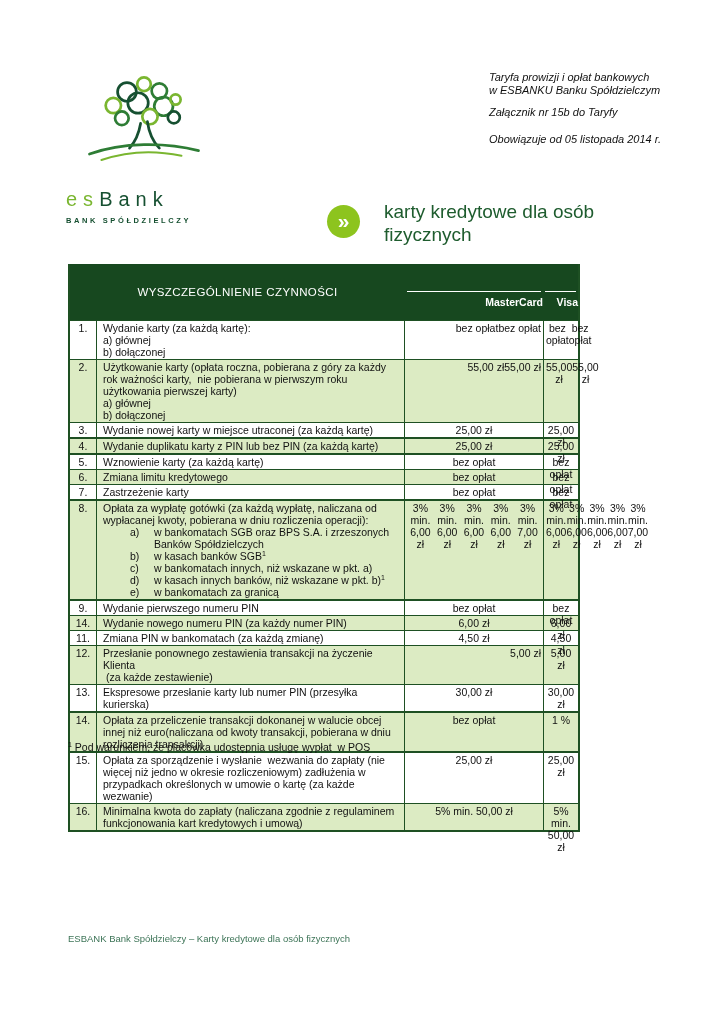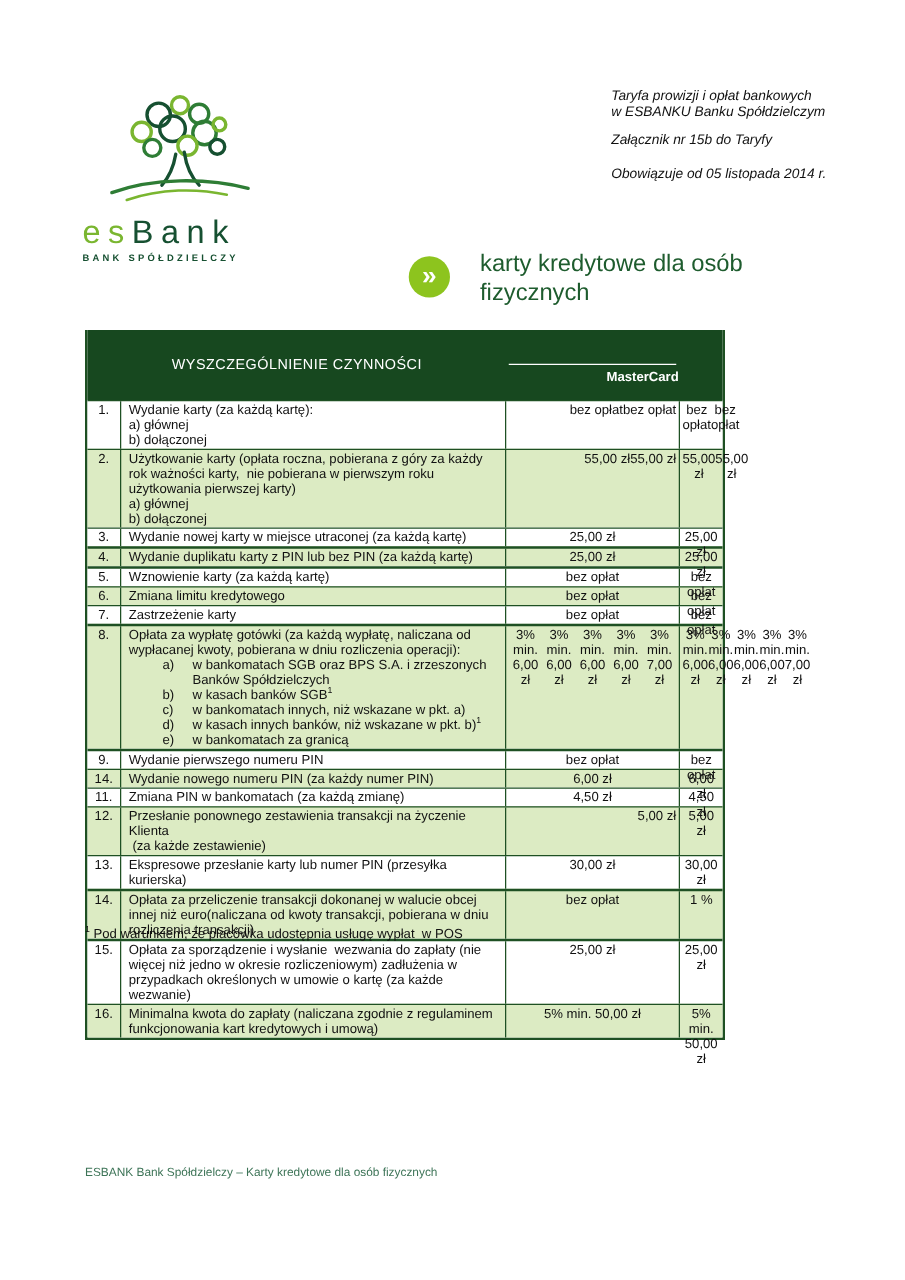--- a/index.html
+++ b/index.html
@@ -19,21 +19,21 @@
     position:relative;
     width:724px;height:1024px;
     background:#ffffff;
     margin:0 auto;
     overflow:hidden;
   }
 
   
   .logo{position:absolute;left:66px;top:74px;width:160px;}
   .logo-tree{display:block;margin-left:18px;}
-  .brand{font-size:26px;letter-spacing:6px;line-height:26px;margin-top:6px;white-space:nowrap;}
+  .brand{font-size:20px;letter-spacing:6px;line-height:26px;margin-top:20px;white-space:nowrap;}
   .brand-es{color:var(--logo-light);}
   .brand-bank{color:var(--logo-dark);}
   .brand-sub{margin-top:4px;font-size:7.5px;font-weight:bold;letter-spacing:2.6px;color:var(--logo-dark);white-space:nowrap;}
 
   
   .doc-meta{position:absolute;left:489px;top:71px;font-size:11px;font-style:italic;line-height:12.5px;color:#111;}
   .doc-meta .gap-s{margin-top:10px;}
   .doc-meta .gap-m{margin-top:14px;}
 
   
@@ -131,20 +131,24 @@
     </div>
   </div>
 
   <div class="fees-table">
     <div class="thead">
       <div class="th-spec">WYSZCZEGÓLNIENIE CZYNNOŚCI</div>
       <div class="th-col">
         <div class="th-line"></div>
         <span>MasterCard</span>
       </div>
+      <div class="th-col">
+        <div class="th-line"></div>
+        <span>Visa</span>
+      </div>
     </div>
     <div>
         <div class="trow">
           <div class="cell num">1.</div>
           <div class="cell desc">
             <div class="seg"><span class="seg-text">Wydanie karty (za każdą kartę):</span></div>
             <div class="seg"><span class="seg-text">a) głównej</span></div>
             <div class="seg"><span class="seg-text">b) dołączonej</span></div>
           </div>
           <div class="cell vals bottom">

